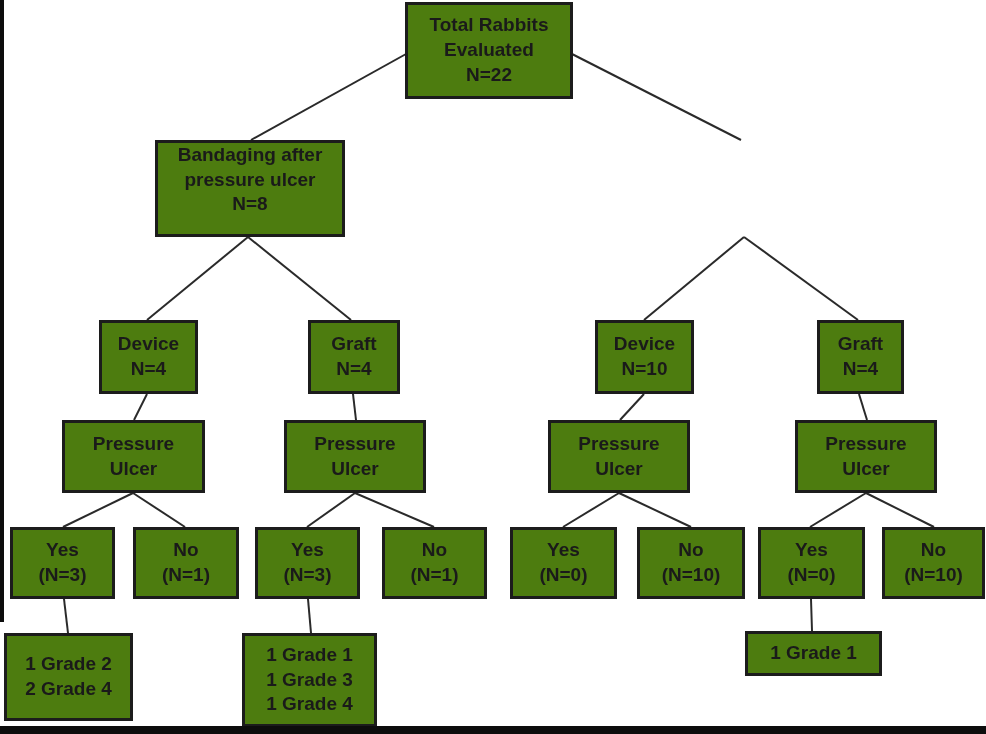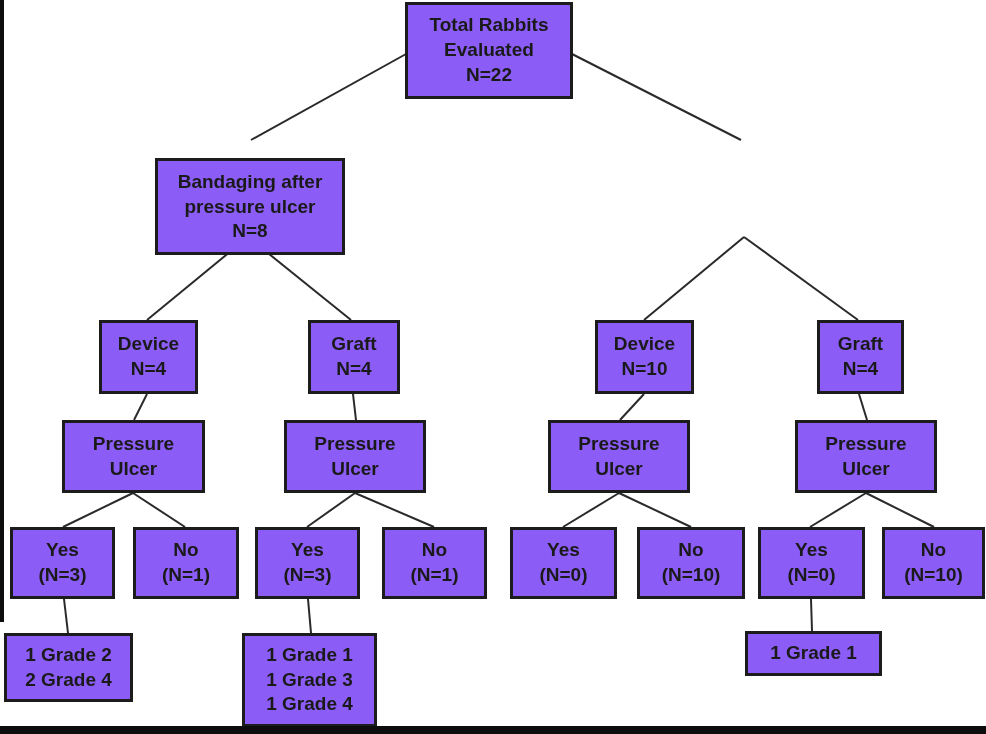--- a/index.html
+++ b/index.html
@@ -19,37 +19,35 @@
     position: absolute;
     left: 0;
     top: 0;
     width: 986px;
     height: 734px;
   }
   .node {
     position: absolute;
     box-sizing: border-box;
     border: 3px solid #1c1c1c;
-    background: #8b5cf6;
+    background: #4d7c0f;
     display: flex;
     align-items: center;
     justify-content: center;
     text-align: center;
     color: #1a1a1a;
     font-size: 19px;
     line-height: 1.3;
     font-weight: 700;
   }
   .node .lbl {
     white-space: pre-line;
   }
   .node.align-top {
     align-items: flex-start;
-    padding-top: 9px;
-    margin-top: 18px;
   }
   .edge-bar {
     position: absolute;
     background: #0d0d0d;
   }
   #left-bar  { left: 0; top: 0; width: 4px; height: 622px; }
   #bottom-bar { left: 0; top: 726px; width: 986px; height: 8px; }
 </style>
 </head>
 <body>
@@ -154,21 +152,21 @@
   </div>
   <div class="node" style="left:758px; top:527px; width:107px; height:72px;">
     <span class="lbl">Yes
 (N=0)</span>
   </div>
   <div class="node" style="left:882px; top:527px; width:103px; height:72px;">
     <span class="lbl">No
 (N=10)</span>
   </div>
 
-  <div class="node" style="left:4px; top:633px; width:129px; height:69px;">
+  <div class="node" style="left:4px; top:633px; width:129px; height:88px;">
     <span class="lbl">1 Grade 2
 2 Grade 4</span>
   </div>
   <div class="node" style="left:242px; top:633px; width:135px; height:94px;">
     <span class="lbl">1 Grade 1
 1 Grade 3
 1 Grade 4</span>
   </div>
   <div class="node" style="left:745px; top:631px; width:137px; height:45px;">
     <span class="lbl">1 Grade 1</span>

